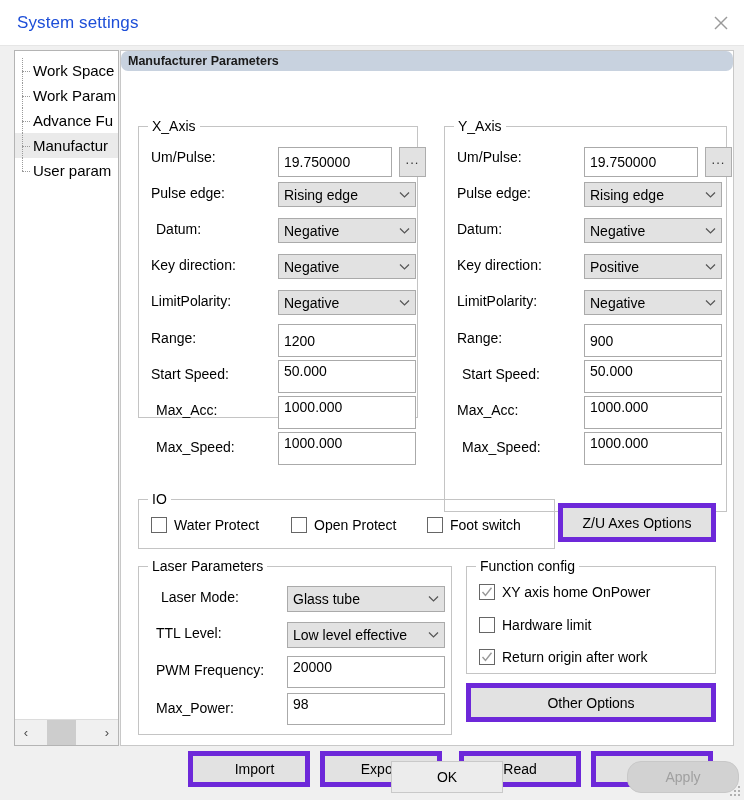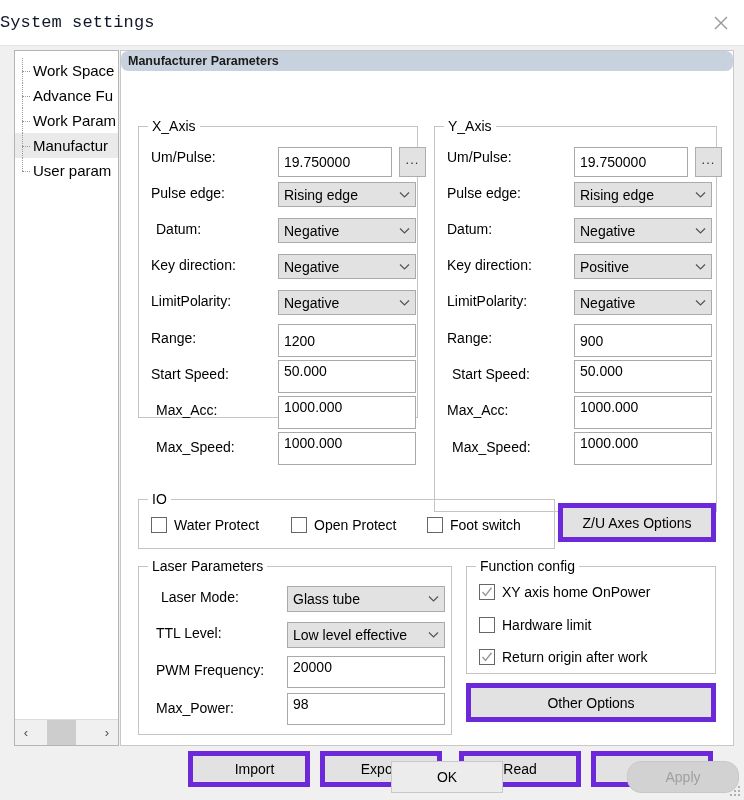--- a/index.html
+++ b/index.html
@@ -21,23 +21,24 @@
   .titlebar {
     height: 46px;
     background: #ffffff;
     border-bottom: 1px solid #e6e6e6;
     display: flex;
     align-items: center;
     justify-content: space-between;
     box-sizing: border-box;
   }
   .titlebar-text {
+    padding-left: 17px;
     font-size: 17px;
-    color: #0f172a;
-    font-family: Liberation Mono, monospace;
+    color: #1d4ed8;
+    font-family: Liberation Sans, sans-serif;
     letter-spacing: 0.1px;
   }
   .close-btn {
     width: 46px;
     height: 45px;
     display: flex;
     align-items: center;
     justify-content: center;
     cursor: default;
   }
@@ -287,24 +288,24 @@
 </div>
 
 <div class="dialog-body">
 
   <div class="tree-panel">
     <div class="tree-list">
       <div class="tree-item">
         <span>Work Space</span>
       </div>
       <div class="tree-item">
+        <span>Work Param</span>
+      </div>
+      <div class="tree-item">
         <span>Advance Fu</span>
-      </div>
-      <div class="tree-item">
-        <span>Work Param</span>
       </div>
       <div class="tree-item selected">
         <span>Manufactur</span>
       </div>
       <div class="tree-item">
         <span>User param</span>
       </div>
     </div>
     <div class="tree-scrollbar">
       <div class="sb-arrow">‹</div>
@@ -389,21 +390,21 @@
         <span class="lbl">Max_Acc:</span>
       </div>
       <div class="txtbox" style="position:absolute; left:139px; top:269px; width:138px; height:33px; align-items:flex-start; padding-top:2px;">1000.000</div>
 
       <div class="row" style="left:17px; top:312px;">
         <span class="lbl">Max_Speed:</span>
       </div>
       <div class="txtbox" style="position:absolute; left:139px; top:305px; width:138px; height:33px; align-items:flex-start; padding-top:2px;">1000.000</div>
     </div>
 
-    <div class="groupbox" style="left:313px; top:75px; width:283px; height:386px;">
+    <div class="groupbox" style="left:323px; top:75px; width:283px; height:386px;">
       <div class="gb-title">Y_Axis</div>
 
       <div class="row" style="left:12px; top:22px;">
         <span class="lbl">Um/Pulse:</span>
       </div>
       <div class="txtbox" style="position:absolute; left:139px; top:20px; width:114px; height:30px;">19.750000</div>
       <div class="ellipsis-btn" style="position:absolute; left:260px; top:20px; width:27px; height:30px;">...</div>
 
       <div class="row" style="left:12px; top:58px;">
         <span class="lbl">Pulse edge:</span>

